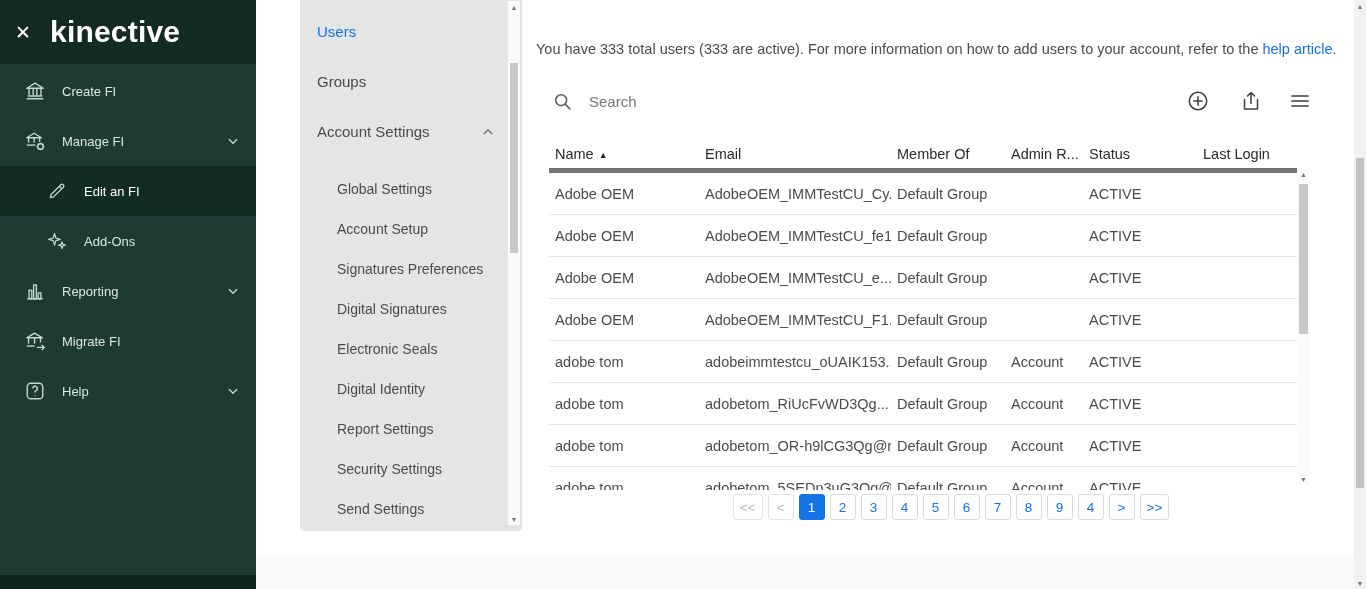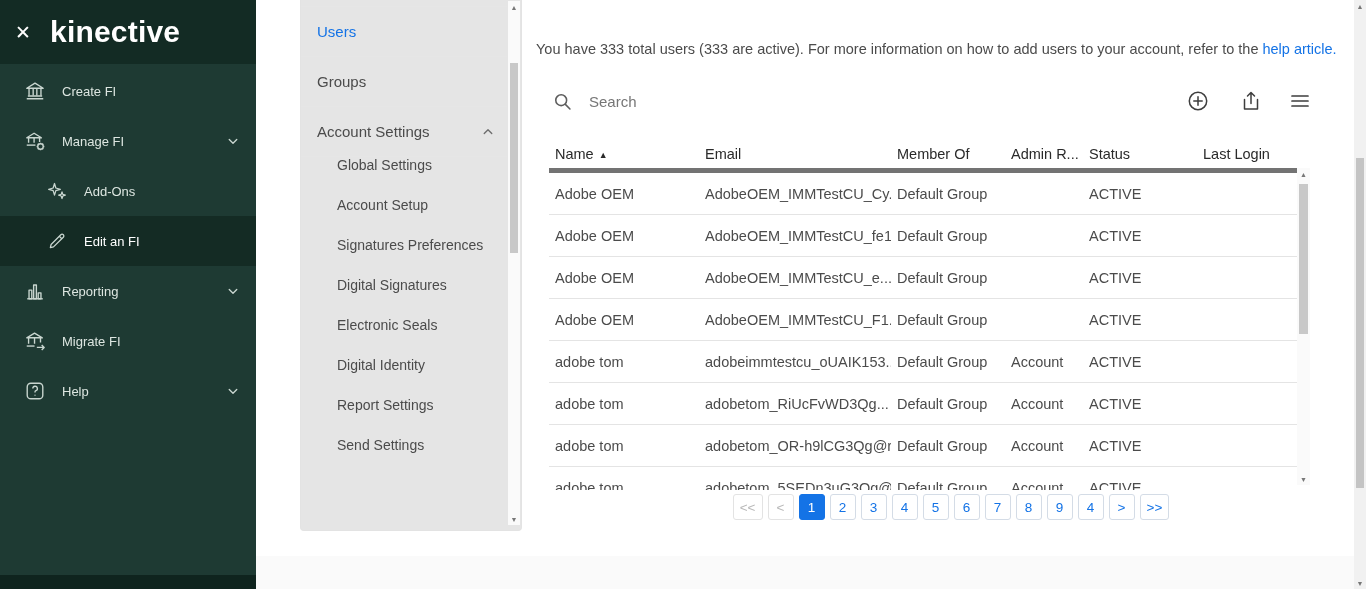--- a/index.html
+++ b/index.html
@@ -23,21 +23,21 @@
 
   
   .panel{position:absolute;left:300px;top:0;width:220px;height:530px;background:#e5e5e5;
          border:1px solid #e3e3e3;border-top:none;border-radius:0 0 4px 4px}
   .panel-list{margin-right:14px}
   .panel-stub{height:6px;border-bottom:1px solid #e6e6e6}
   .panel-item{height:49px;display:flex;align-items:center;padding-left:16px;font-size:15px;
               color:#4b4b4b;border-bottom:1px solid #e6e6e6;cursor:pointer}
   .panel-item.active{color:#1473e6}
   .panel-item .chev{margin-left:auto;margin-right:10px;width:18px;height:18px;color:#6e6e6e;display:flex;align-items:center}
-  .panel-sub{height:40px;display:flex;align-items:flex-start;padding-left:36px;font-size:14px;color:#4b4b4b;cursor:pointer}
+  .panel-sub{height:40px;display:flex;align-items:flex-end;padding-left:36px;font-size:14px;color:#4b4b4b;cursor:pointer}
 
   
   .vscroll{position:absolute;background:#fafafa}
   .vscroll .sb-arrow{position:absolute;left:0;width:100%;height:12px;color:#777;
                      font-size:7px;display:flex;align-items:center;justify-content:center;cursor:pointer}
   .vscroll .thumb{position:absolute;left:2px;background:#c8c8c8;width:calc(100% - 4px);cursor:pointer}
   .pscroll{top:1px;right:1px;width:12px;height:524px}
   .pscroll .thumb{top:62px;height:190px}
   .tscroll{left:1297px;top:168px;width:13px;height:317px}
   .tscroll .thumb{top:16px;height:150px}
@@ -108,38 +108,38 @@
             </svg>
         </span>
         <span>Manage FI</span>
         <span class="chev">
           <svg width="18" height="18" viewBox="0 0 24 24" fill="none" stroke="currentColor" stroke-width="1.8" stroke-linecap="round" stroke-linejoin="round">
               <path d="M7 10 L12 15 L17 10"></path>
             </svg>
         </span>
       </div>
 
+      <div class="nav-item child active">
+        <span class="ic">
+          <svg width="20" height="20" viewBox="0 0 24 24" fill="none" stroke="currentColor" stroke-width="1.5" stroke-linejoin="round">
+              <path d="M4 20 l.9-3.8 L16.6 4.5 a2.1 2.1 0 0 1 3 3 L7.8 19.1 4 20 Z"></path>
+              <path d="M14.8 6.3 l3 3"></path>
+            </svg>
+        </span>
+        <span>Edit an FI</span>
+      </div>
+
       <div class="nav-item child">
         <span class="ic">
           <svg width="20" height="20" viewBox="0 0 24 24" fill="none" stroke="currentColor" stroke-width="1.5" stroke-linejoin="round">
               <path d="M9 3 L10.6 8.4 L16 10 L10.6 11.6 L9 17 L7.4 11.6 L2 10 L7.4 8.4 Z"></path>
               <path d="M18 13 L19 16 L22 17 L19 18 L18 21 L17 18 L14 17 L17 16 Z"></path>
             </svg>
         </span>
         <span>Add-Ons</span>
-      </div>
-
-      <div class="nav-item child active">
-        <span class="ic">
-          <svg width="20" height="20" viewBox="0 0 24 24" fill="none" stroke="currentColor" stroke-width="1.5" stroke-linejoin="round">
-              <path d="M4 20 l.9-3.8 L16.6 4.5 a2.1 2.1 0 0 1 3 3 L7.8 19.1 4 20 Z"></path>
-              <path d="M14.8 6.3 l3 3"></path>
-            </svg>
-        </span>
-        <span>Edit an FI</span>
       </div>
 
       <div class="nav-item">
         <span class="ic">
           <svg width="22" height="22" viewBox="0 0 24 24" fill="none" stroke="currentColor" stroke-width="1.5" stroke-linejoin="round">
               <path d="M3.5 20.5 H20.5"></path>
               <rect x="5.5" y="11" width="3" height="9.5"></rect>
               <rect x="10.5" y="5.5" width="3" height="15"></rect>
               <rect x="15.5" y="14" width="3" height="6.5"></rect>
             </svg>
@@ -214,20 +214,23 @@
           <span>Digital Signatures</span>
         </div>
       <div class="panel-sub">
           <span>Electronic Seals</span>
         </div>
       <div class="panel-sub">
           <span>Digital Identity</span>
         </div>
       <div class="panel-sub">
           <span>Report Settings</span>
+        </div>
+      <div class="panel-sub">
+          <span>Security Settings</span>
         </div>
       <div class="panel-sub">
           <span>Send Settings</span>
         </div>
     </div>
     <div class="vscroll pscroll">
       <span class="sb-arrow" style="top:0">▲</span>
       <span class="thumb"></span>
       <span class="sb-arrow" style="bottom:0">▼</span>
     </div>

